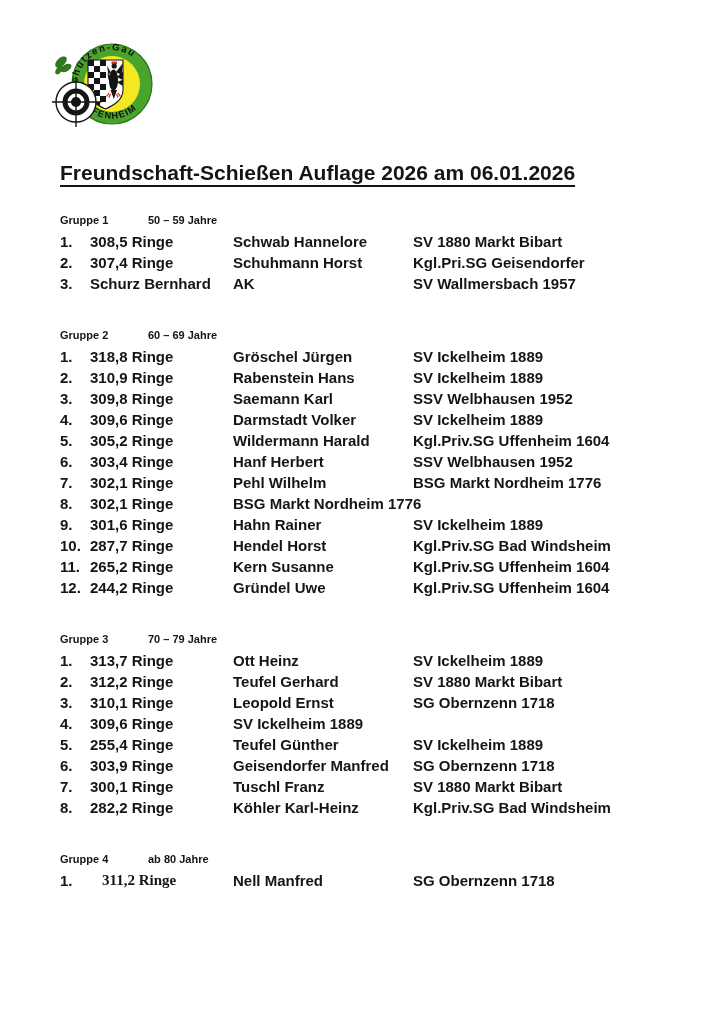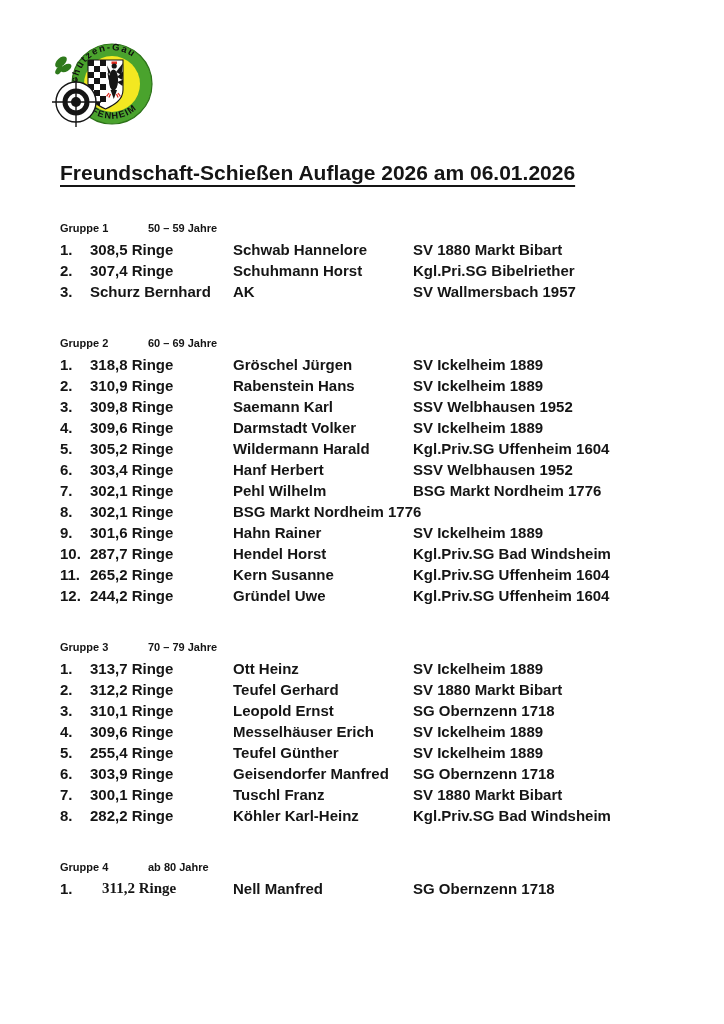--- a/index.html
+++ b/index.html
@@ -4,21 +4,21 @@
 <style>
   html,body { margin:0; padding:0; background:#ffffff; }
   .page {
     position:relative; width:724px; height:1024px; background:#ffffff;
     font-family:"Liberation Sans", sans-serif; font-weight:700; color:#151515;
     overflow:hidden;
   }
   .logo { position:absolute; left:52px; top:36px; width:106px; height:98px; }
   .content { position:absolute; left:60px; top:160px; right:30px; }
   .title {
-    font-size:21px; line-height:26px; margin:0 0 32px 0;
+    font-size:21px; line-height:26px; margin:0 0 24px 0;
     text-decoration:underline; text-decoration-thickness:2px; text-underline-offset:5px;
     white-space:nowrap;
   }
   .group { margin-bottom:31px; }
   .group-header { font-size:11px; line-height:21px; white-space:nowrap; }
   .group-name { display:inline-block; width:88px; }
   .row {
     display:grid; grid-template-columns:30px 143px 180px 1fr;
     font-size:15px; line-height:21px; white-space:nowrap;
   }
@@ -118,21 +118,21 @@
       <span class="cell cell-rank">1.</span>
       <span class="cell cell-score">308,5 Ringe</span>
       <span class="cell cell-name">Schwab Hannelore</span>
       <span class="cell cell-club">SV 1880 Markt Bibart</span>
     </div>
 
     <div class="row">
       <span class="cell cell-rank">2.</span>
       <span class="cell cell-score">307,4 Ringe</span>
       <span class="cell cell-name">Schuhmann Horst</span>
-      <span class="cell cell-club">Kgl.Pri.SG Bibelriether</span>
+      <span class="cell cell-club">Kgl.Pri.SG Geisendorfer</span>
     </div>
 
     <div class="row">
       <span class="cell cell-rank">3.</span>
       <span class="cell cell-name">Schurz Bernhard</span>
       <span class="cell cell-score">AK</span>
       <span class="cell cell-club">SV Wallmersbach 1957</span>
     </div>
   </div>
     </section>
@@ -249,21 +249,20 @@
     <div class="row">
       <span class="cell cell-rank">3.</span>
       <span class="cell cell-score">310,1 Ringe</span>
       <span class="cell cell-name">Leopold Ernst</span>
       <span class="cell cell-club">SG Obernzenn 1718</span>
     </div>
 
     <div class="row">
       <span class="cell cell-rank">4.</span>
       <span class="cell cell-score">309,6 Ringe</span>
-      <span class="cell cell-name">Messelhäuser Erich</span>
       <span class="cell cell-club">SV Ickelheim 1889</span>
     </div>
 
     <div class="row">
       <span class="cell cell-rank">5.</span>
       <span class="cell cell-score">255,4 Ringe</span>
       <span class="cell cell-name">Teufel Günther</span>
       <span class="cell cell-club">SV Ickelheim 1889</span>
     </div>
 

